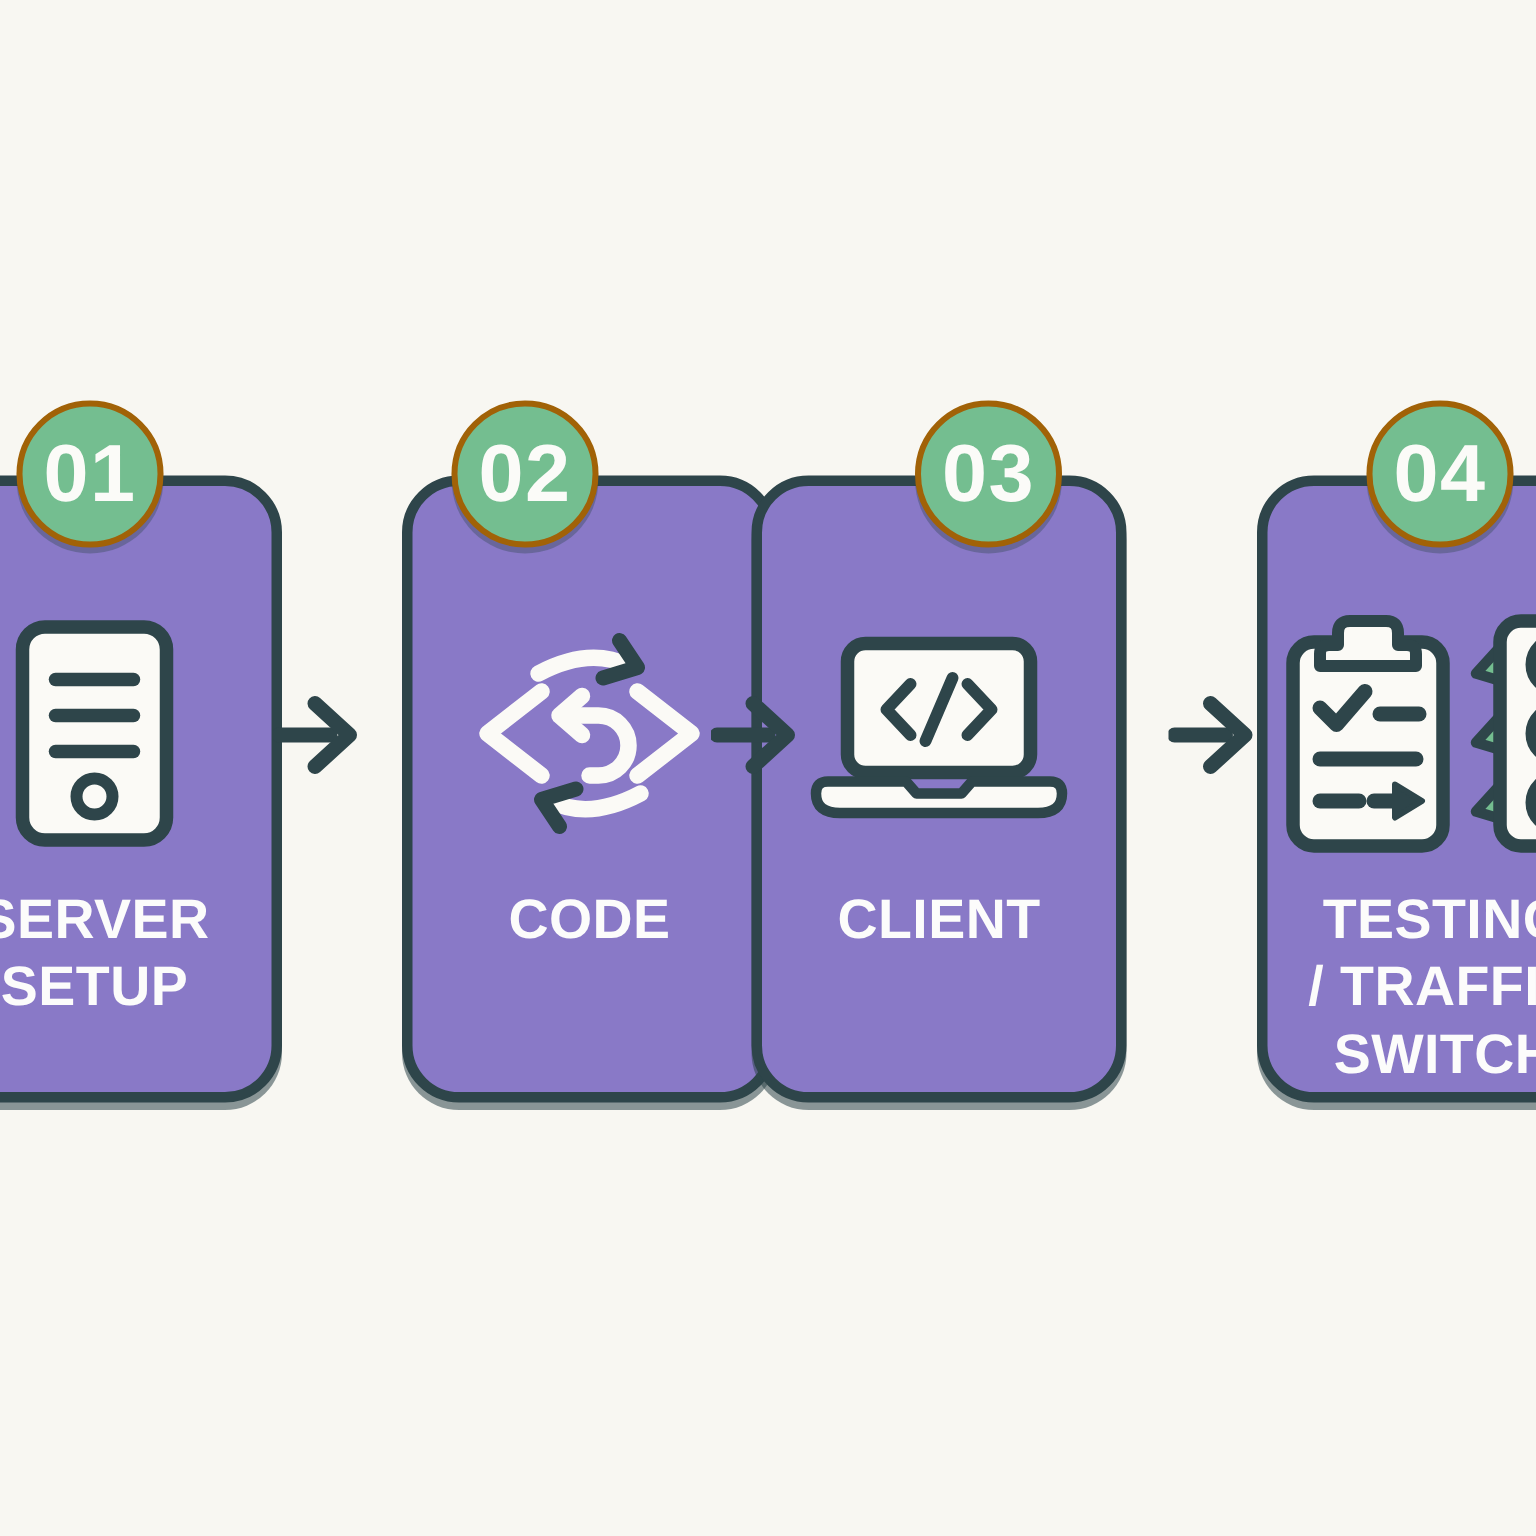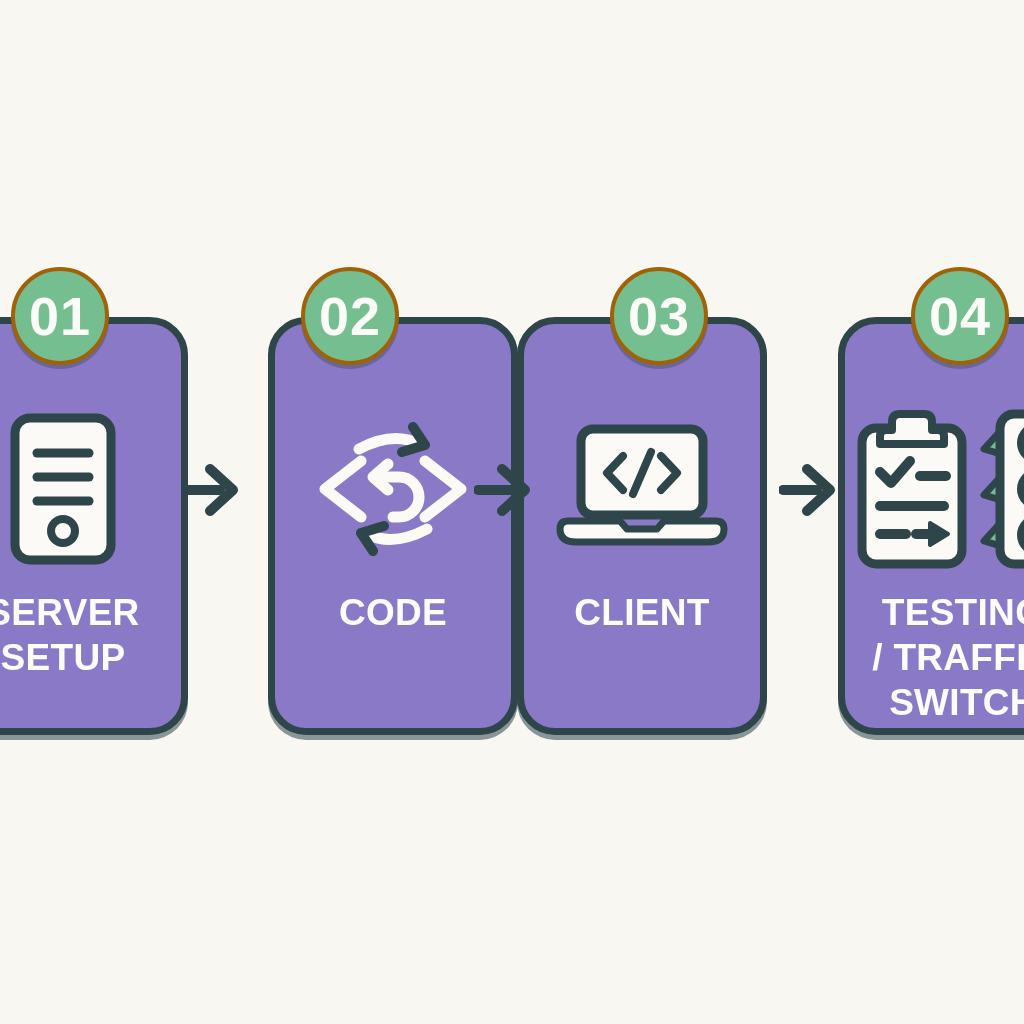--- a/index.html
+++ b/index.html
@@ -21,21 +21,21 @@
     width: 250px;
     height: 418px;
     box-sizing: border-box;
     background: #8979C7;
     border: 7px solid #2E454A;
     border-radius: 38px;
     box-shadow: 0 5px 0 rgba(46, 69, 74, 0.55);
   }
   .card-1 { left: -62px; }
   .card-2 { left: 228px; margin-left: 40px; }
-  .card-3 { left: 517px; padding-left: 12px; }
+  .card-3 { left: 501px; padding-left: 12px; }
   .card-4 { left: 838px; }
 
   .step-badge {
     position: absolute;
     top: 267px;
     width: 90px;
     height: 90px;
     box-sizing: content-box;
     background: #74BE90;
     border: 4px solid #a16207;

